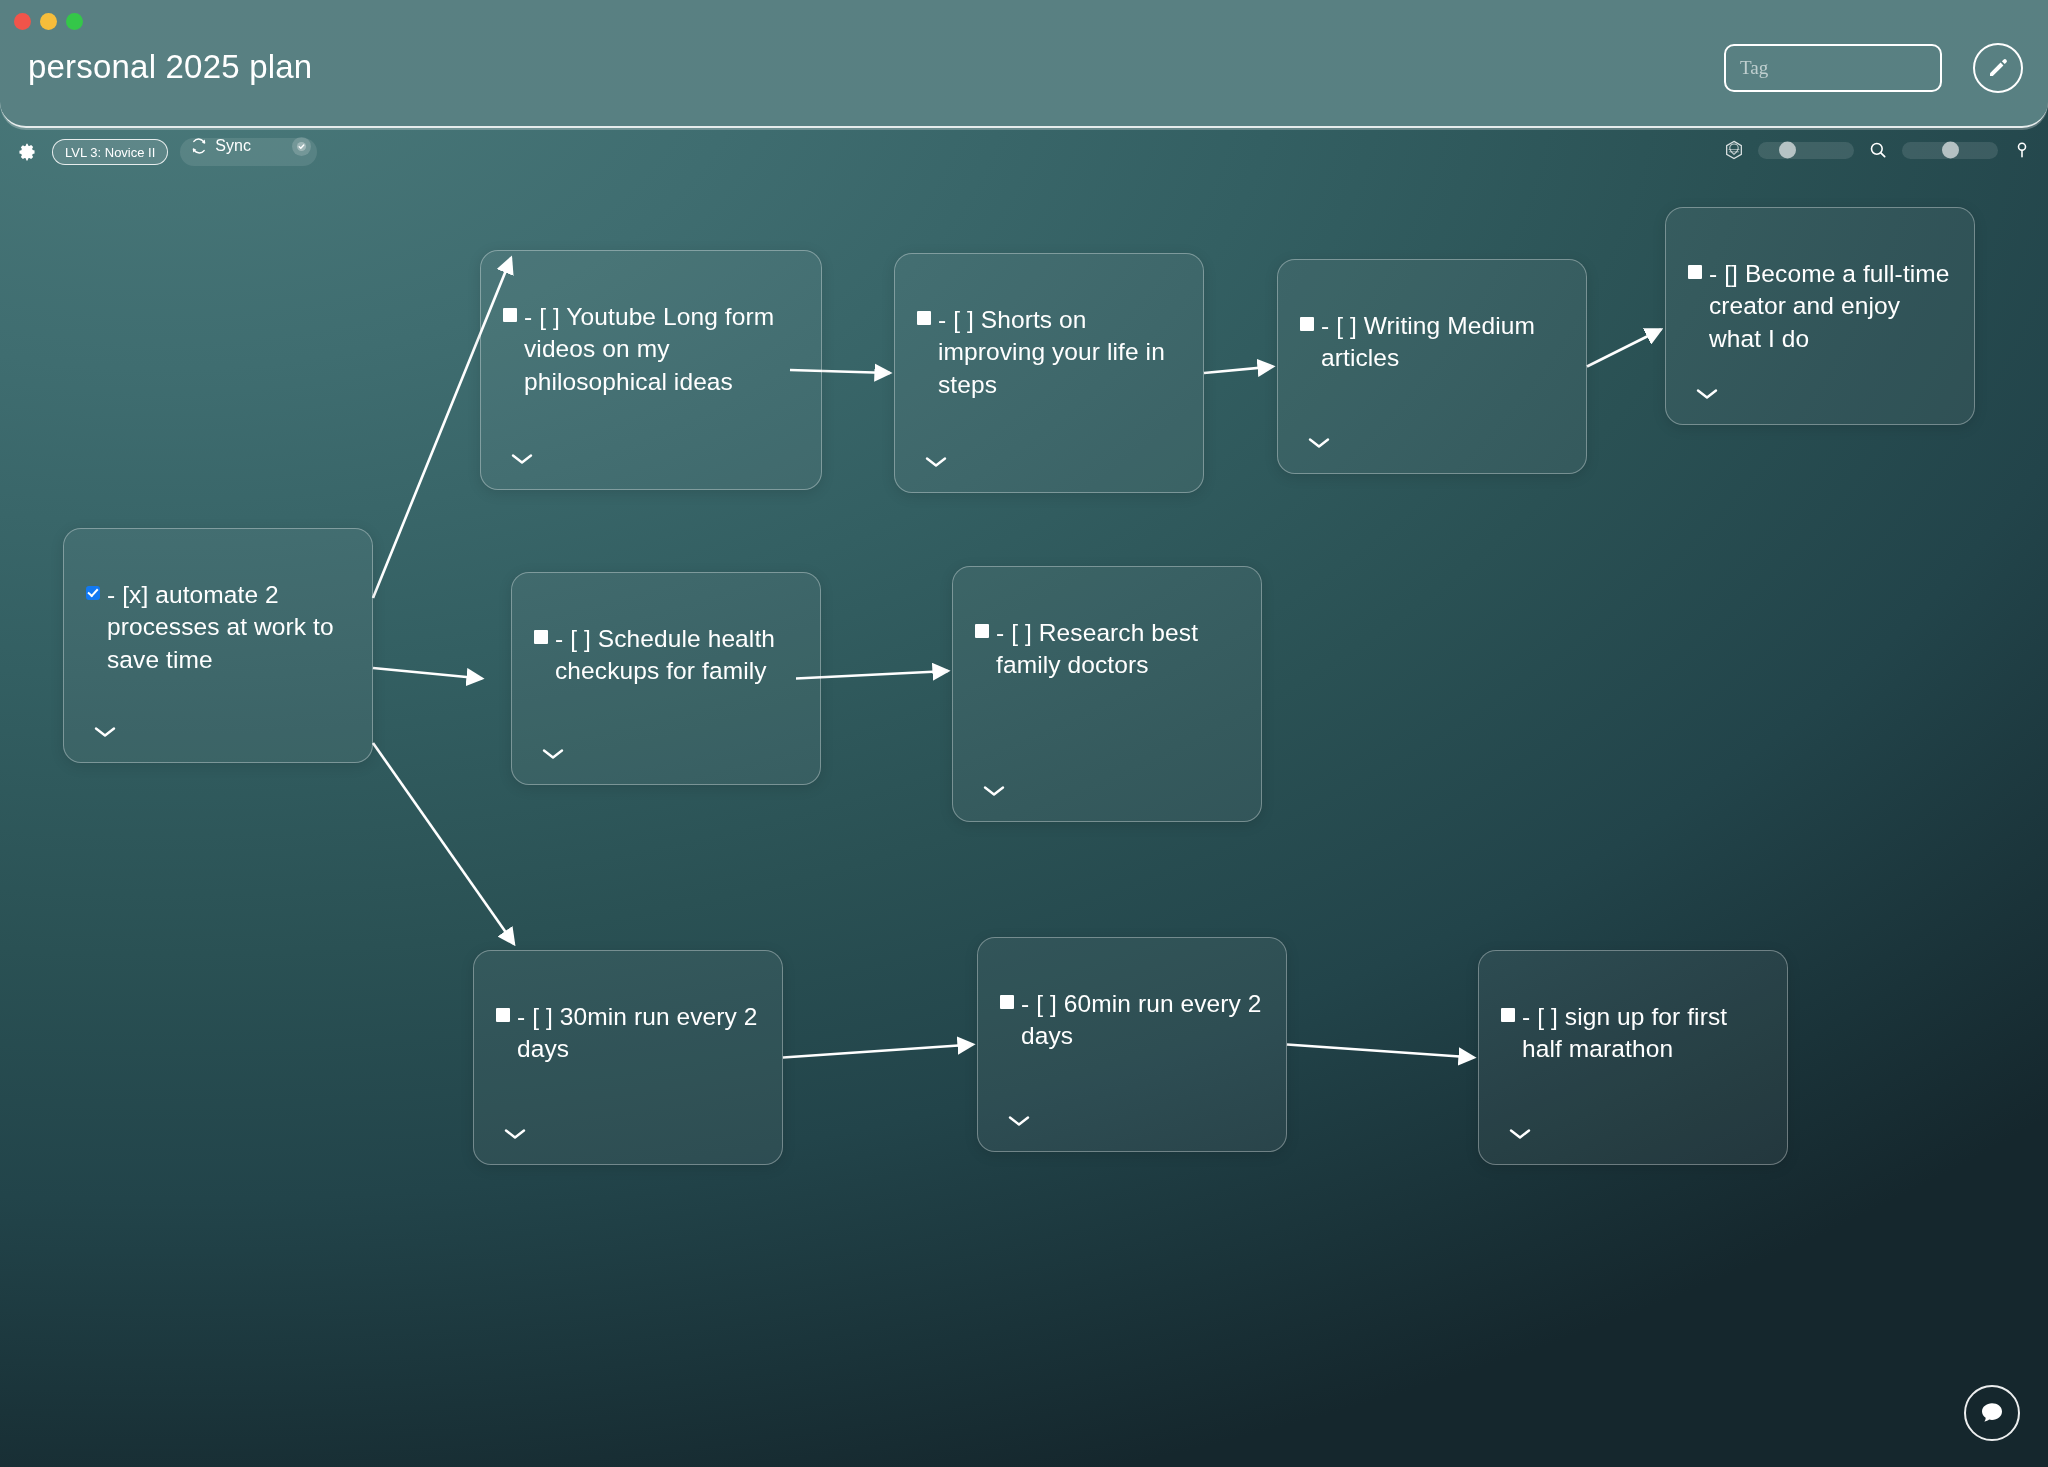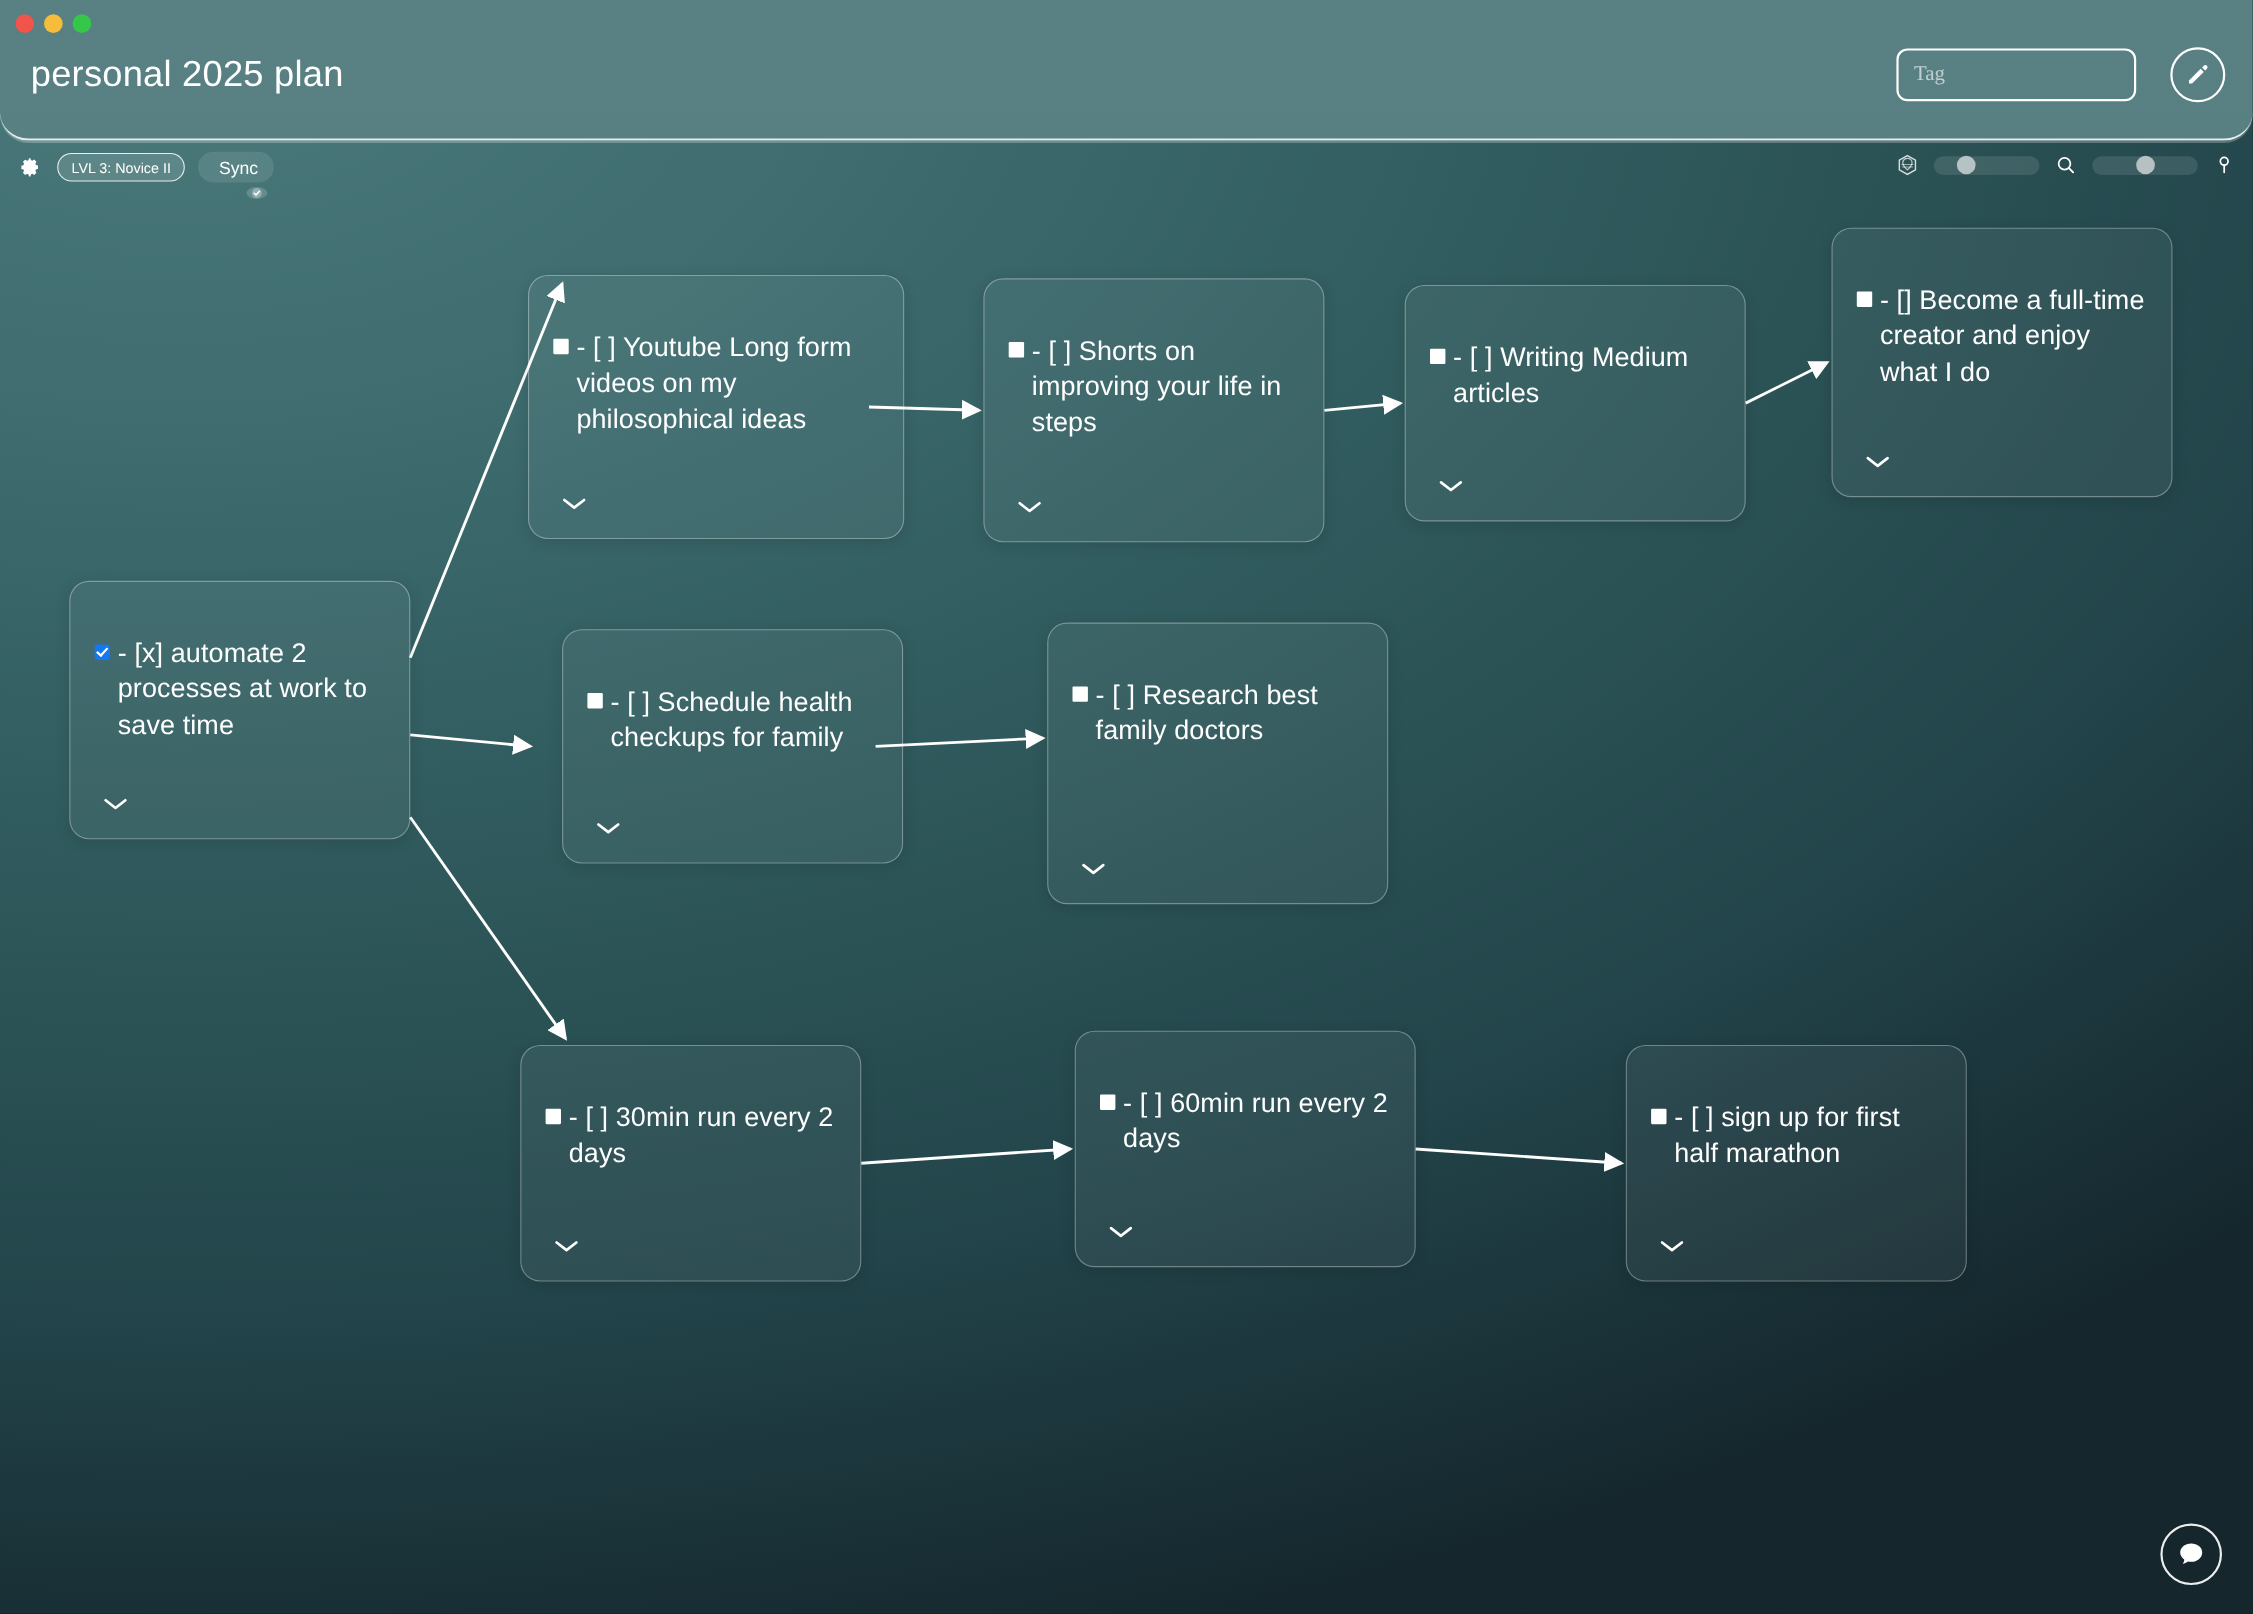--- a/index.html
+++ b/index.html
@@ -99,21 +99,20 @@
   }
   #sync-pill {
     height: 28px;
     display: flex; align-items: center; gap: 7px;
     padding: 0 6px 12px 10px;
     border-radius: 14px;
     background: rgba(255,255,255,.10);
     color: #ffffff;
     font-size: 16px;
     cursor: pointer;
-    flex-direction: column;
   }
   #sync-status-dot {
     width: 19px; height: 19px;
     border-radius: 50%;
     background: rgba(255,255,255,.17);
     display: flex; align-items: center; justify-content: center;
     margin-left: 34px;
   }
 
   #toolbar-right {
@@ -348,21 +347,21 @@
         </div>
         <div class="node" style="left: 1277px; top: 99px; width: 310px; height: 215px;">
           <div class="node-body">
             <span class="node-checkbox"></span>
             <span class="node-text">- [ ] Writing Medium articles</span>
           </div>
           <span class="node-chevron"><svg width="22" height="12" viewBox="0 0 22 12">
               <path d="M2 2.5 L11 9.5 L20 2.5" fill="none" stroke="#ffffff" stroke-width="2.4" stroke-linecap="round" stroke-linejoin="round"></path>
             </svg></span>
         </div>
-        <div class="node" style="left: 1665px; top: 47px; width: 310px; height: 245px;">
+        <div class="node" style="left: 1665px; top: 47px; width: 310px; height: 218px;">
           <div class="node-body">
             <span class="node-checkbox"></span>
             <span class="node-text">- [] Become a full-time creator and enjoy what I do</span>
           </div>
           <span class="node-chevron"><svg width="22" height="12" viewBox="0 0 22 12">
               <path d="M2 2.5 L11 9.5 L20 2.5" fill="none" stroke="#ffffff" stroke-width="2.4" stroke-linecap="round" stroke-linejoin="round"></path>
             </svg></span>
         </div>
         <div class="node" style="left: 486px; top: 412px; width: 310px; height: 213px; margin-left: 25px;">
           <div class="node-body">

